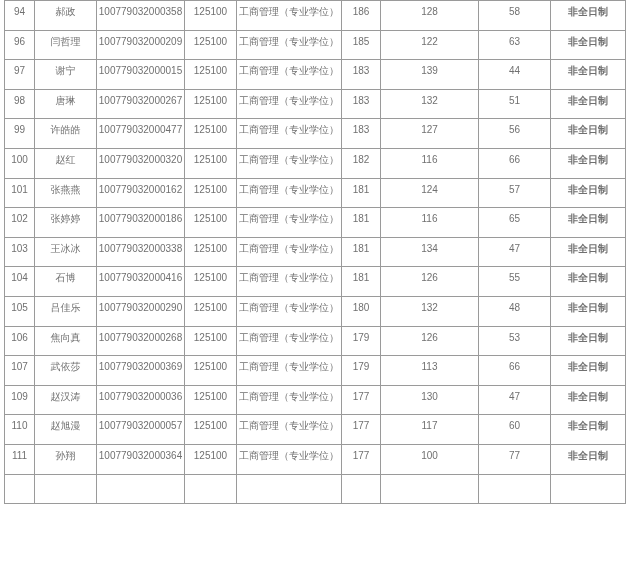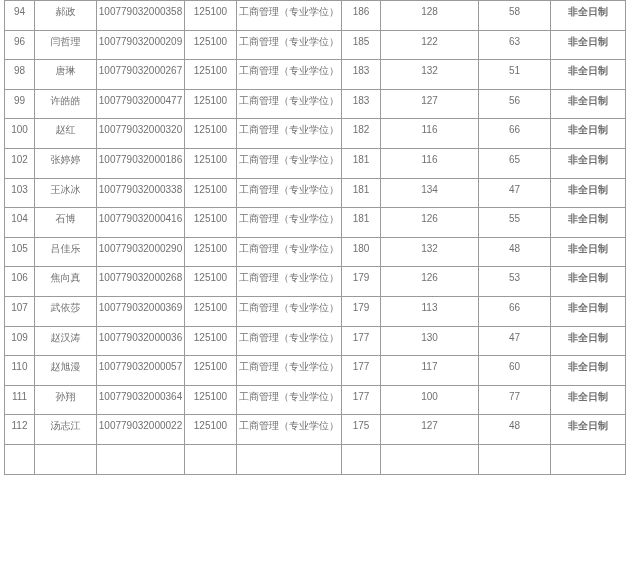--- a/index.html
+++ b/index.html
@@ -99,20 +99,31 @@
     <td class="name-col">闫哲理</td>
     <td class="id-col">100779032000209</td>
     <td class="code-col">125100</td>
     <td class="major-col">工商管理（专业学位）</td>
     <td class="s1-col">185</td>
     <td class="s2-col">122</td>
     <td class="s3-col">63</td>
     <td class="mode-col">非全日制</td>
   </tr>
         <tr>
+    <td class="rank-col">97</td>
+    <td class="name-col">谢宁</td>
+    <td class="id-col">100779032000015</td>
+    <td class="code-col">125100</td>
+    <td class="major-col">工商管理（专业学位）</td>
+    <td class="s1-col">183</td>
+    <td class="s2-col">139</td>
+    <td class="s3-col">44</td>
+    <td class="mode-col">非全日制</td>
+  </tr>
+        <tr>
     <td class="rank-col">98</td>
     <td class="name-col">唐琳</td>
     <td class="id-col">100779032000267</td>
     <td class="code-col">125100</td>
     <td class="major-col">工商管理（专业学位）</td>
     <td class="s1-col">183</td>
     <td class="s2-col">132</td>
     <td class="s3-col">51</td>
     <td class="mode-col">非全日制</td>
   </tr>
@@ -132,20 +143,31 @@
     <td class="name-col">赵红</td>
     <td class="id-col">100779032000320</td>
     <td class="code-col">125100</td>
     <td class="major-col">工商管理（专业学位）</td>
     <td class="s1-col">182</td>
     <td class="s2-col">116</td>
     <td class="s3-col">66</td>
     <td class="mode-col">非全日制</td>
   </tr>
         <tr>
+    <td class="rank-col">101</td>
+    <td class="name-col">张燕燕</td>
+    <td class="id-col">100779032000162</td>
+    <td class="code-col">125100</td>
+    <td class="major-col">工商管理（专业学位）</td>
+    <td class="s1-col">181</td>
+    <td class="s2-col">124</td>
+    <td class="s3-col">57</td>
+    <td class="mode-col">非全日制</td>
+  </tr>
+        <tr>
     <td class="rank-col">102</td>
     <td class="name-col">张婷婷</td>
     <td class="id-col">100779032000186</td>
     <td class="code-col">125100</td>
     <td class="major-col">工商管理（专业学位）</td>
     <td class="s1-col">181</td>
     <td class="s2-col">116</td>
     <td class="s3-col">65</td>
     <td class="mode-col">非全日制</td>
   </tr>
@@ -228,31 +250,20 @@
   </tr>
         <tr>
     <td class="rank-col">111</td>
     <td class="name-col">孙翔</td>
     <td class="id-col">100779032000364</td>
     <td class="code-col">125100</td>
     <td class="major-col">工商管理（专业学位）</td>
     <td class="s1-col">177</td>
     <td class="s2-col">100</td>
     <td class="s3-col">77</td>
-    <td class="mode-col">非全日制</td>
-  </tr>
-        <tr>
-    <td class="rank-col">112</td>
-    <td class="name-col">汤志江</td>
-    <td class="id-col">100779032000022</td>
-    <td class="code-col">125100</td>
-    <td class="major-col">工商管理（专业学位）</td>
-    <td class="s1-col">175</td>
-    <td class="s2-col">127</td>
-    <td class="s3-col">48</td>
     <td class="mode-col">非全日制</td>
   </tr>
         <tr>
     <td class="rank-col"></td>
     <td class="name-col"></td>
     <td class="id-col"></td>
     <td class="code-col"></td>
     <td class="major-col"></td>
     <td class="s1-col"></td>
     <td class="s2-col"></td>

